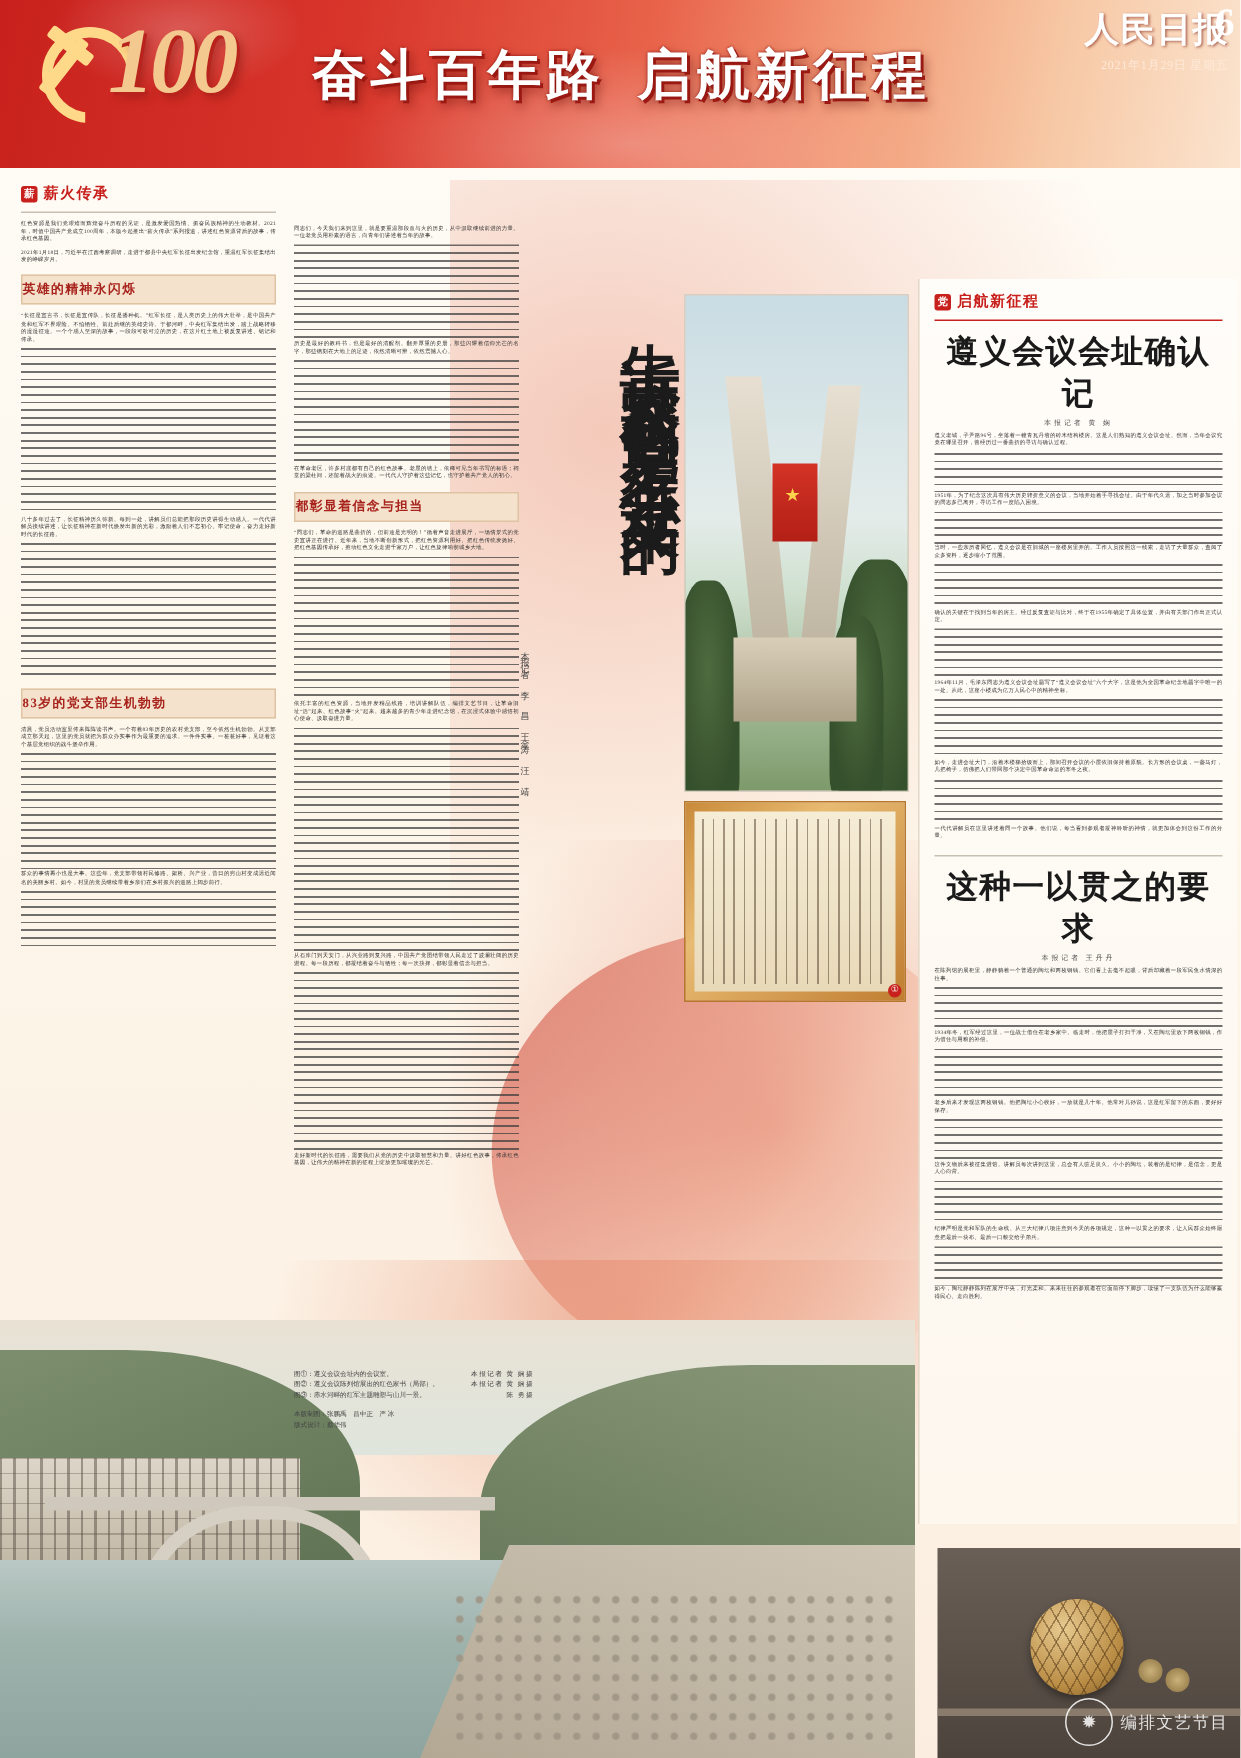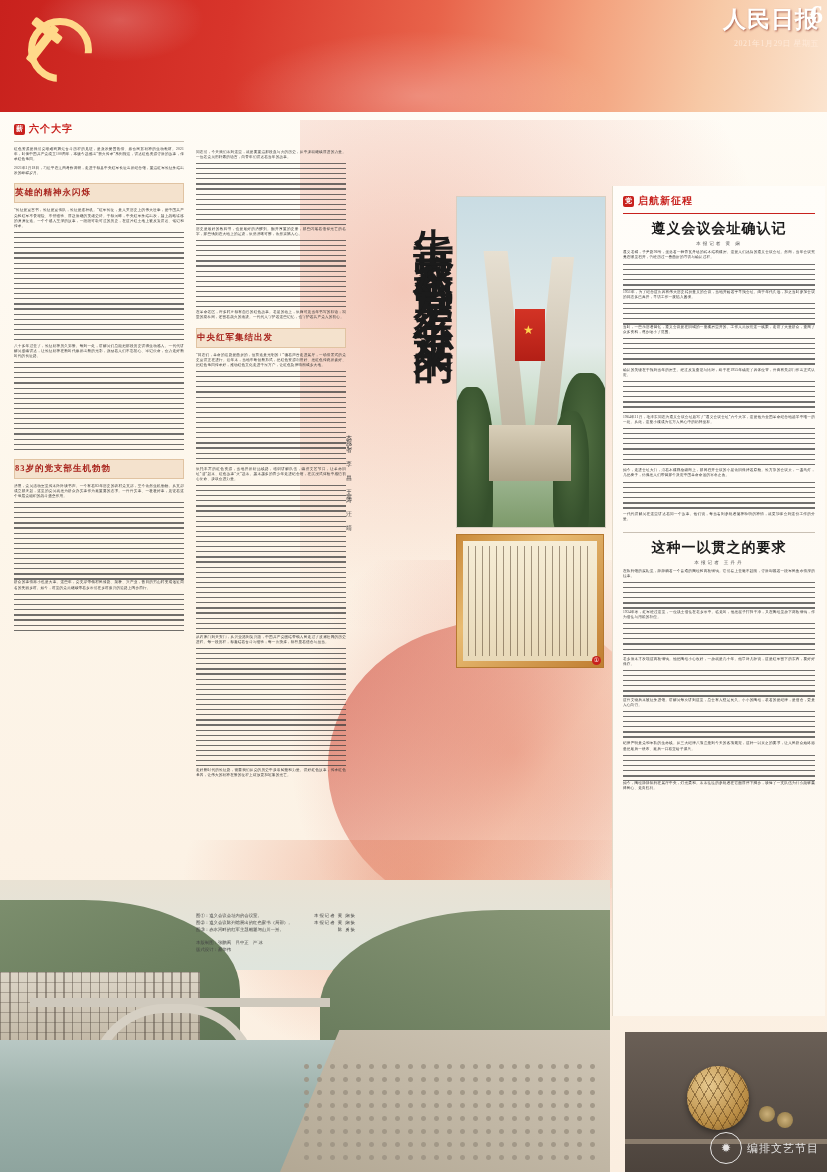--- a/index.html
+++ b/index.html
@@ -102,21 +102,21 @@
     width:11px;height:11px;background:#c8211d;border-radius:2px;
     color:#fff;font-size:7px;line-height:11px;text-align:center;font-weight:bold;
   }
   .sec-head .txt{
     font-size:10px;font-weight:bold;color:#c8211d;letter-spacing:1px;
   }
   .art-head{
     font-size:12.5px;font-weight:bold;color:#1a1a1a;text-align:center;
     letter-spacing:1px;margin:6px 0 3px;
   }
-  .art-head.big{font-size:14px;}
+  .art-head.big{font-size:21px;}
   .byline{
     font-size:4.6px;color:#555;text-align:center;letter-spacing:2px;margin-bottom:4px;
   }
   .rule{height:1px;background:#c9c0b4;margin:5px 0;}
   .rule.red{background:#c8211d;height:1.4px;}
 
   
   .left-zone{position:absolute;left:14px;top:122px;width:170px;}
   .col2{position:absolute;left:196px;top:150px;width:150px;}
 
@@ -276,39 +276,43 @@
   <div class="masthead">
     <div class="mh-wave"></div>
     <div class="mh-ribbon"></div>
 
     <div class="mh-emblem">
       <div class="sickle"></div>
       <div class="hammer"></div>
       <div class="hammer2"></div>
     </div>
 
-
+    <div class="mh-100">100</div>
+
+    <div class="mh-title">
+      <span>奋斗百年路</span><span class="gap"></span><span>启航新征程</span>
+    </div>
 
     <div class="mh-right">
       <div class="mh-paper">人民日报</div>
       <div class="mh-date">2021年1月29日 星期五</div>
     </div>
     <div class="mh-pageno">6</div>
   </div>
 
   <div class="swirl1"></div>
   <div class="swirl2"></div>
   <div class="swirl3"></div>
   <div class="swirl4"></div>
 
   <div class="left-zone">
 
     <div class="sec-head">
       <div class="mark">薪</div>
-      <div class="txt">六个大字</div>
+      <div class="txt">薪火传承</div>
     </div>
     <div class="rule"></div>
 
     <div class="realtext">红色资源是我们党艰难而辉煌奋斗历程的见证，是激发爱国热情、振奋民族精神的生动教材。2021年，时值中国共产党成立100周年，本版今起推出“薪火传承”系列报道，讲述红色资源背后的故事，传承红色基因。</div>
     <div style="height:4px"></div>
     <div class="realtext">2021年1月18日，习近平在江西考察调研，走进于都县中央红军长征出发纪念馆，重温红军长征集结出发的峥嵘岁月。</div>
 
     <div class="box-title">英雄的精神永闪烁</div>
     <div class="realtext">“长征是宣言书，长征是宣传队，长征是播种机。”红军长征，是人类历史上的伟大壮举，是中国共产党和红军不畏艰险、不怕牺牲、前赴后继的英雄史诗。于都河畔，中央红军集结出发，踏上战略转移的漫漫征途。一个个感人至深的故事，一段段可歌可泣的历史，在这片红土地上被反复讲述、铭记和传承。</div>
     <div class="faux" style="height:112px;margin-top:3px"></div>
@@ -322,21 +326,21 @@
     <div class="faux" style="height:40px;margin-top:3px"></div>
   </div>
 
   <div class="col2">
     <div class="realtext">同志们，今天我们来到这里，就是要重温那段血与火的历史，从中汲取继续前进的力量。一位老党员用朴素的语言，向青年们讲述着当年的故事。</div>
     <div class="faux" style="height:64px;margin-top:3px"></div>
     <div class="realtext">历史是最好的教科书，也是最好的清醒剂。翻开厚重的史册，那些闪耀着信仰光芒的名字，那些镌刻在大地上的足迹，依然清晰可辨，依然震撼人心。</div>
     <div class="faux" style="height:70px;margin-top:3px"></div>
     <div class="realtext">在革命老区，许多村庄都有自己的红色故事。老屋的墙上，依稀可见当年书写的标语；祠堂的梁柱间，还留着战火的痕迹。一代代人守护着这些记忆，也守护着共产党人的初心。</div>
 
-    <div class="box-title">中央红军集结出发</div>
+    <div class="box-title">都彰显着信念与担当</div>
     <div class="realtext">“同志们，革命的道路是曲折的，但前途是光明的！”循着声音走进展厅，一场情景式的党史宣讲正在进行。近年来，当地不断创新形式，把红色资源利用好、把红色传统发扬好、把红色基因传承好，推动红色文化走进千家万户，让红色旋律响彻城乡大地。</div>
     <div class="faux" style="height:96px;margin-top:3px"></div>
     <div class="realtext">依托丰富的红色资源，当地开发精品线路，培训讲解队伍，编排文艺节目，让革命旧址“活”起来、红色故事“火”起来。越来越多的青少年走进纪念馆，在沉浸式体验中感悟初心使命、汲取奋进力量。</div>
     <div class="faux" style="height:150px;margin-top:3px"></div>
     <div class="realtext">从石库门到天安门，从兴业路到复兴路，中国共产党团结带领人民走过了波澜壮阔的历史进程。每一段历程，都凝结着奋斗与牺牲；每一次抉择，都彰显着信念与担当。</div>
     <div class="faux" style="height:120px;margin-top:3px"></div>
     <div class="realtext">走好新时代的长征路，需要我们从党的历史中汲取智慧和力量。讲好红色故事，传承红色基因，让伟大的精神在新的征程上绽放更加璀璨的光芒。</div>
   </div>
 
   <div class="vtitle">告诉大家我们党是怎么走过来的</div>

